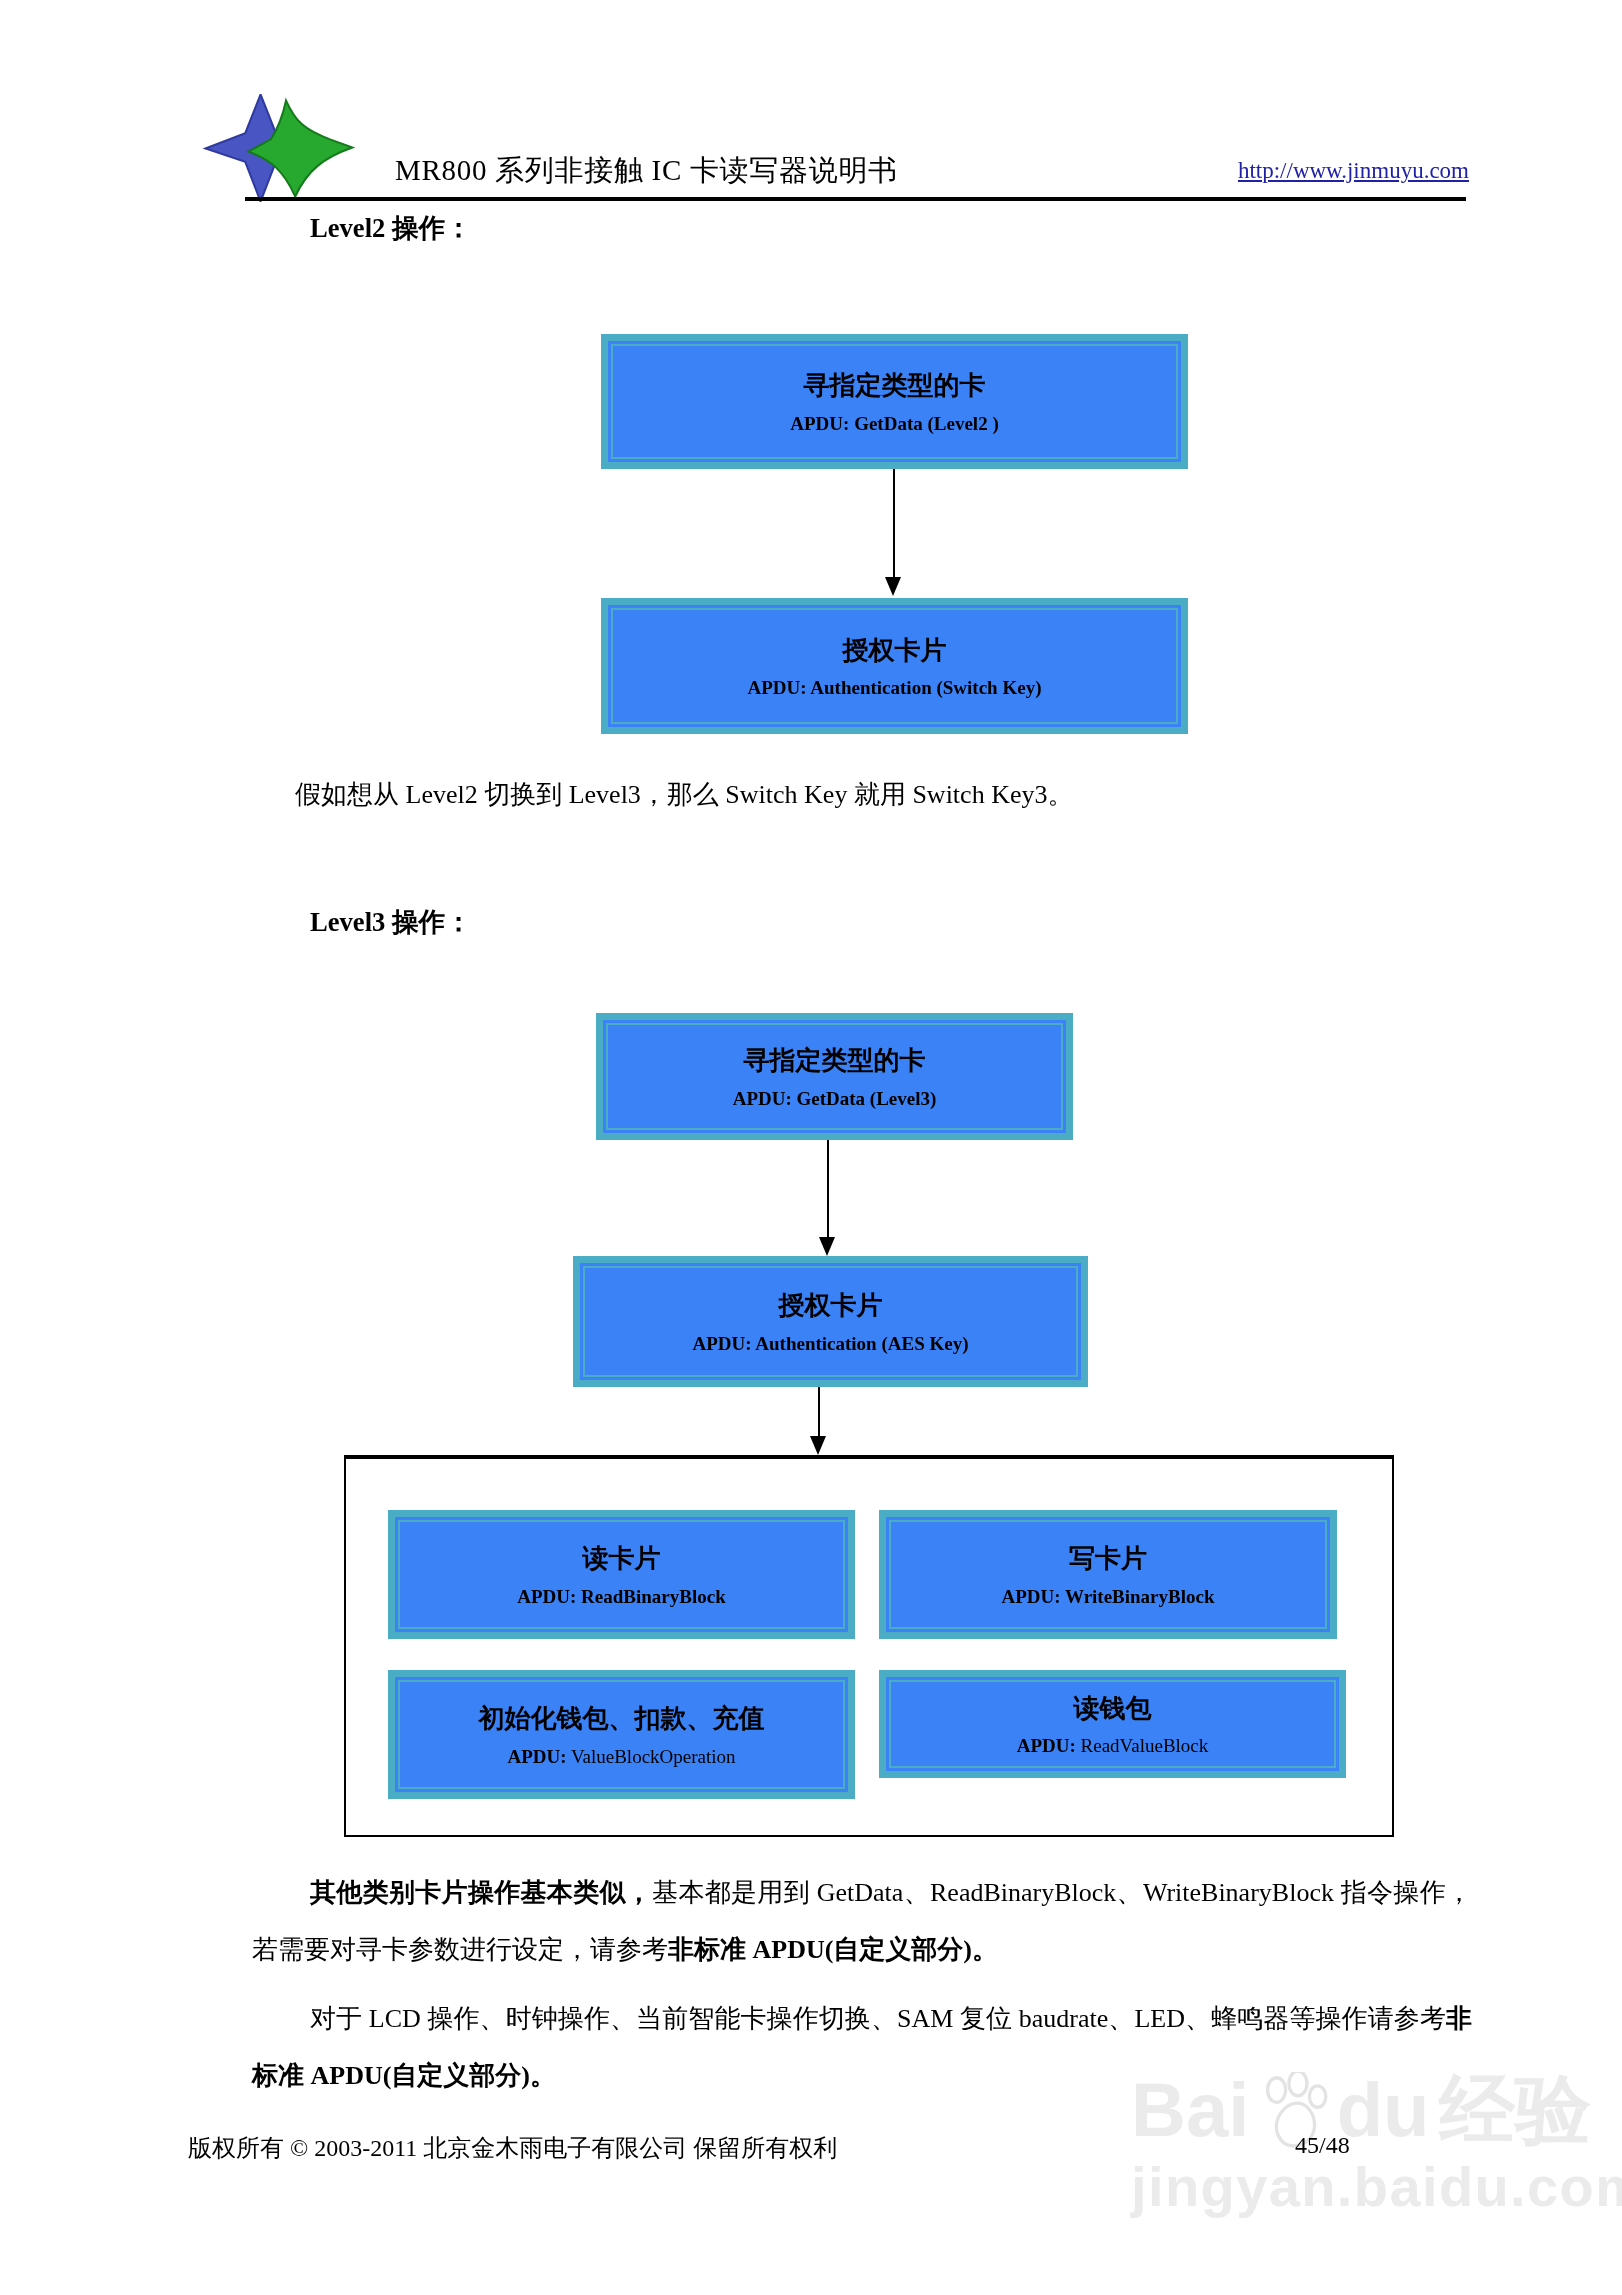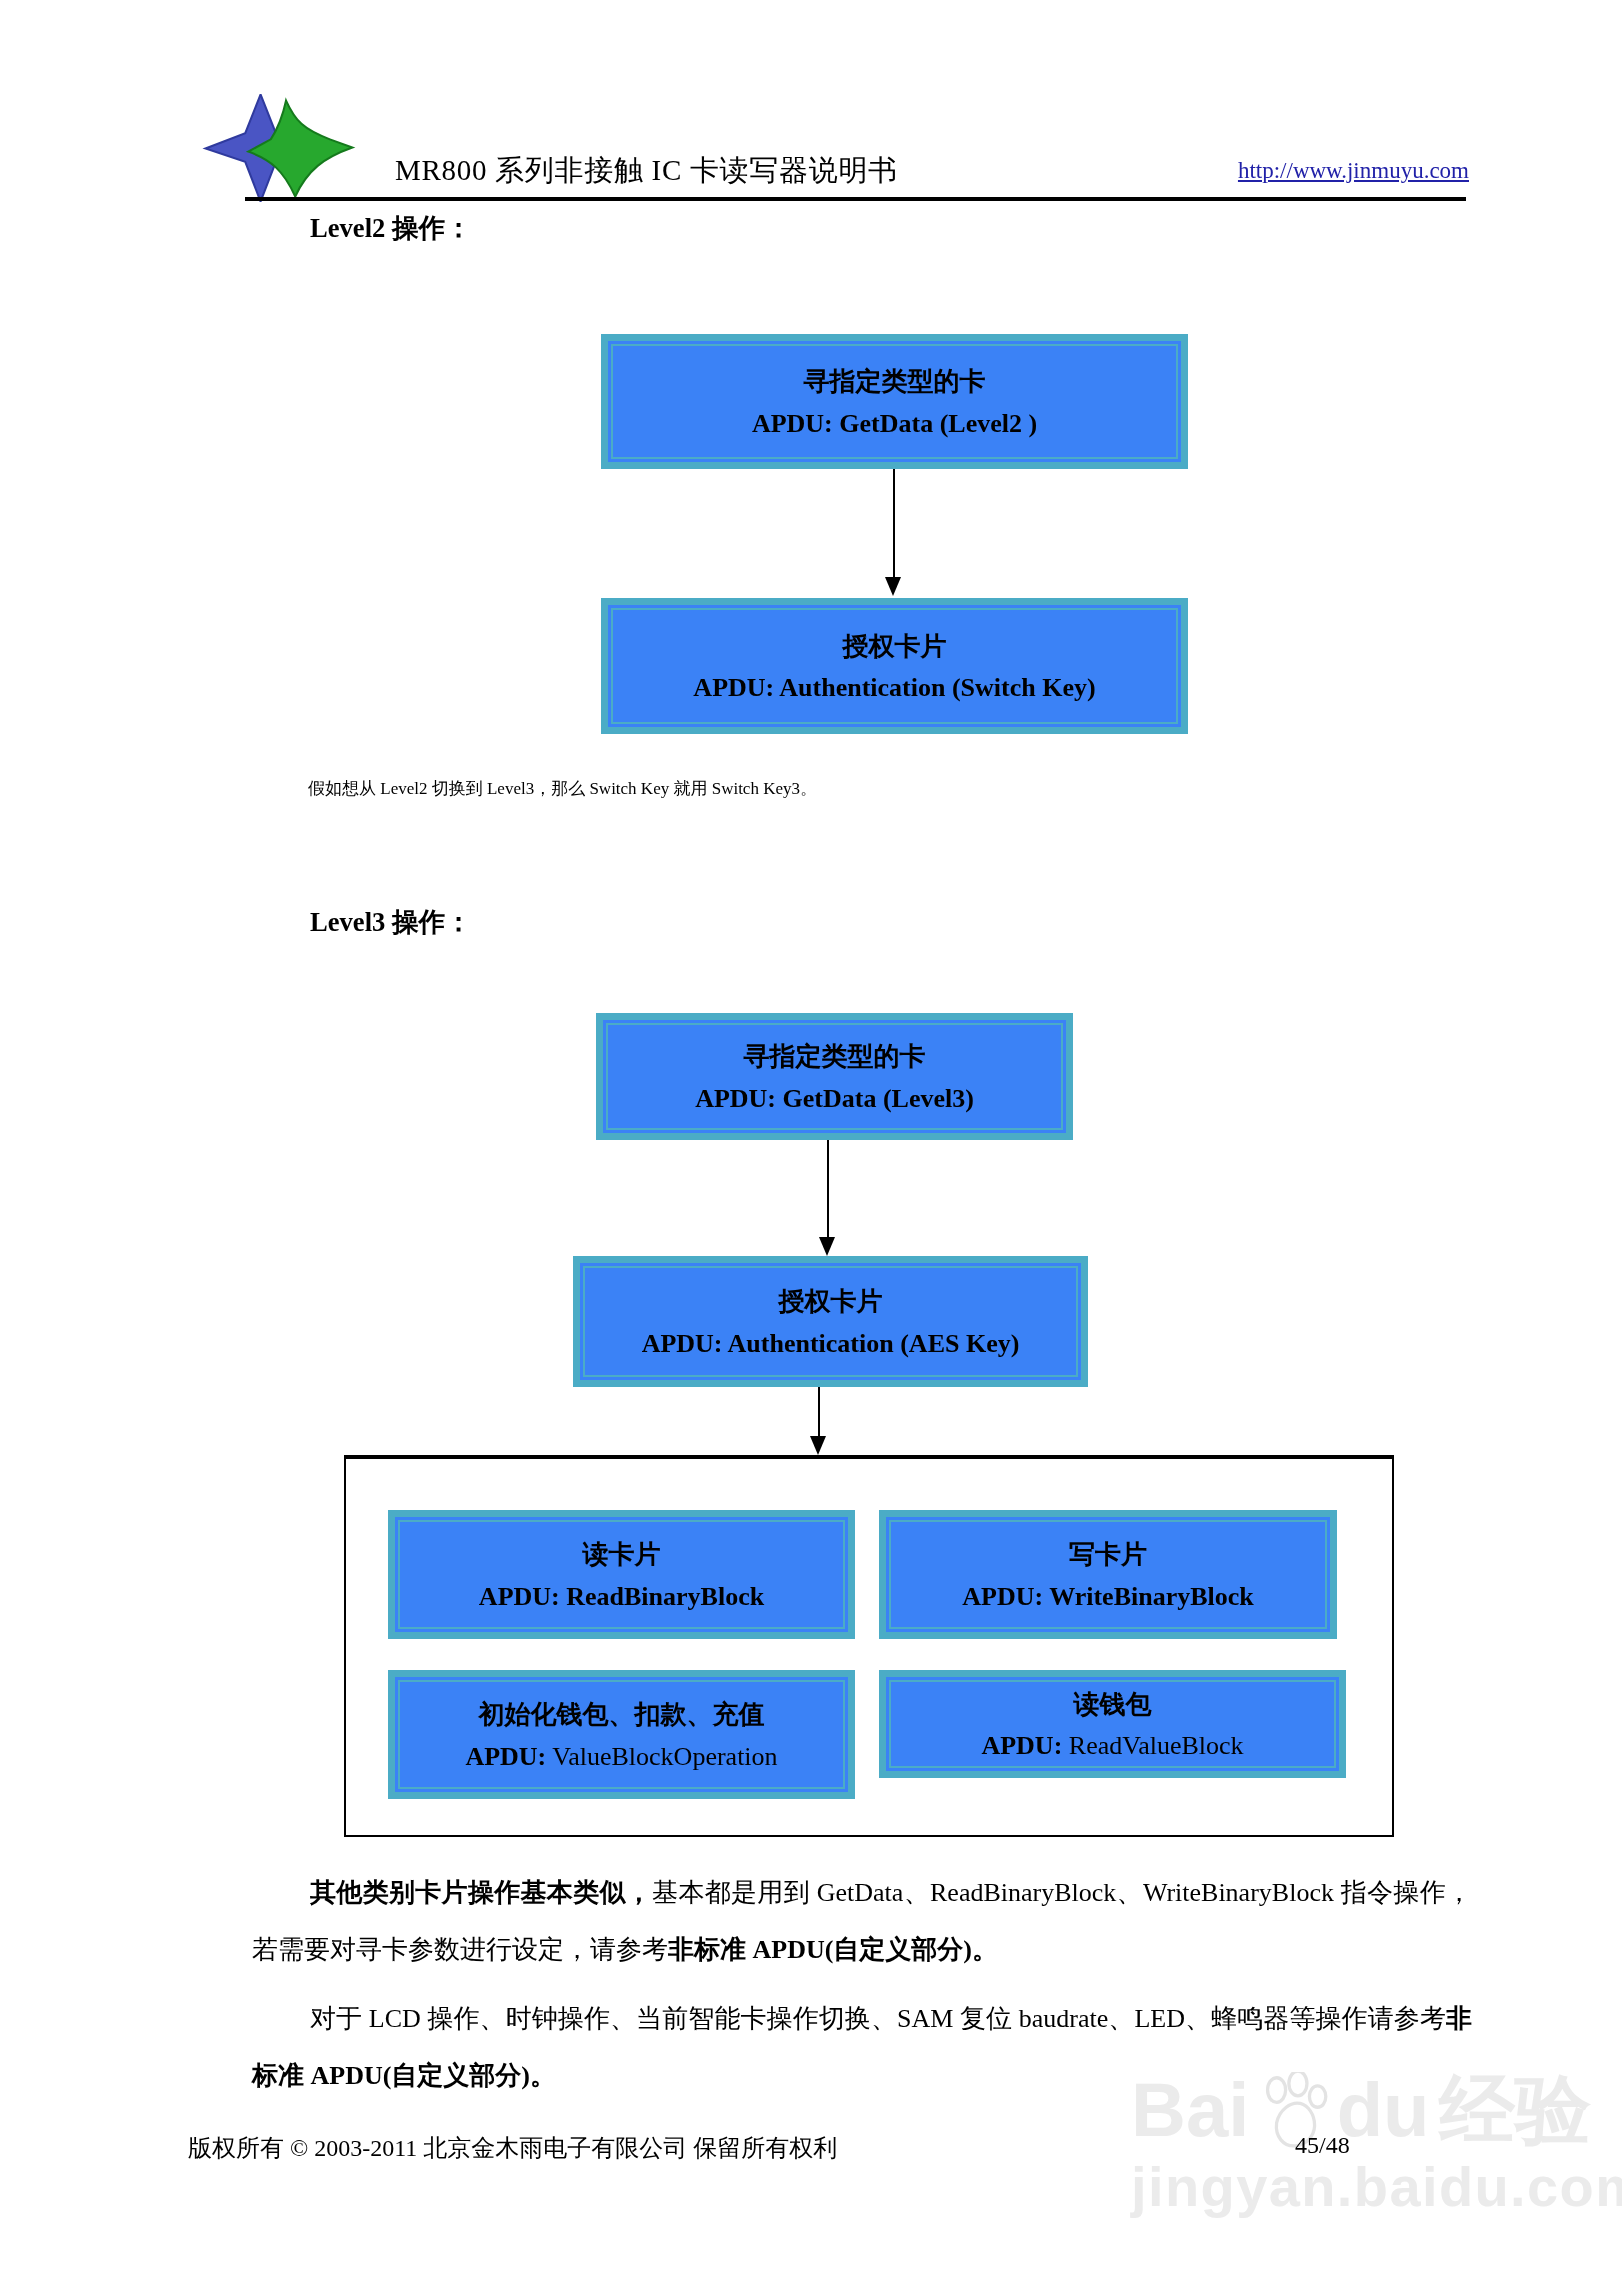--- a/index.html
+++ b/index.html
@@ -12,34 +12,34 @@
   .abs { position: absolute; }
 
   
   #header-title { left: 395px; top: 151px; font-size: 29px; letter-spacing: 0.7px; }
   #header-url { right: 154px; top: 158px; font-size: 23px; color: #2121a8; text-decoration: underline; }
   #header-rule { left: 245px; top: 197px; width: 1221px; height: 4.1px; background: #000; }
 
   
   .heading { position: absolute; left: 310px; font-weight: bold; font-size: 26.6px; }
   .para { position: absolute; left: 252px; width: 1220px; font-size: 26px; line-height: 57px; text-align: justify; text-indent: 58px; }
-  .line  { position: absolute; left: 308px; font-size: 17px; }
+  .line  { position: absolute; left: 295px; font-size: 26px; }
   .b { font-weight: bold; }
   .nb { font-weight: normal; }
 
   
   .tealbox { position: absolute; border: 7.5px solid #4BACC6; background: #3b82f6; }
   .tealbox-inner {
     position: absolute; top: 2.7px; left: 2.7px; right: 2.7px; bottom: 2.7px;
     border: 2px solid #4BACC6;
     display: flex; flex-direction: column; align-items: center; justify-content: center;
     row-gap: 9.5px; text-align: center;
   }
   .box-l1 { font-weight: bold; font-size: 26px; }
-  .box-l2 { font-weight: bold; font-size: 26px; }
+  .box-l2 { font-weight: bold; font-size: 19px; }
 
   
   .vline { position: absolute; width: 2px; background: #000; }
   .arrow-head { position: absolute; width: 0; height: 0;
     border-left: 8.9px solid transparent; border-right: 8.9px solid transparent; border-top: 19px solid #000; }
 
   
   #group-box { position: absolute; left: 344px; top: 1455px; width: 1050px; height: 382px;
     border: 2px solid #000; border-top-width: 4.1px; background: #fff; }
   #grid-box-0 { left: 42px;  top: 51px;  width: 467px; height: 129px; }

